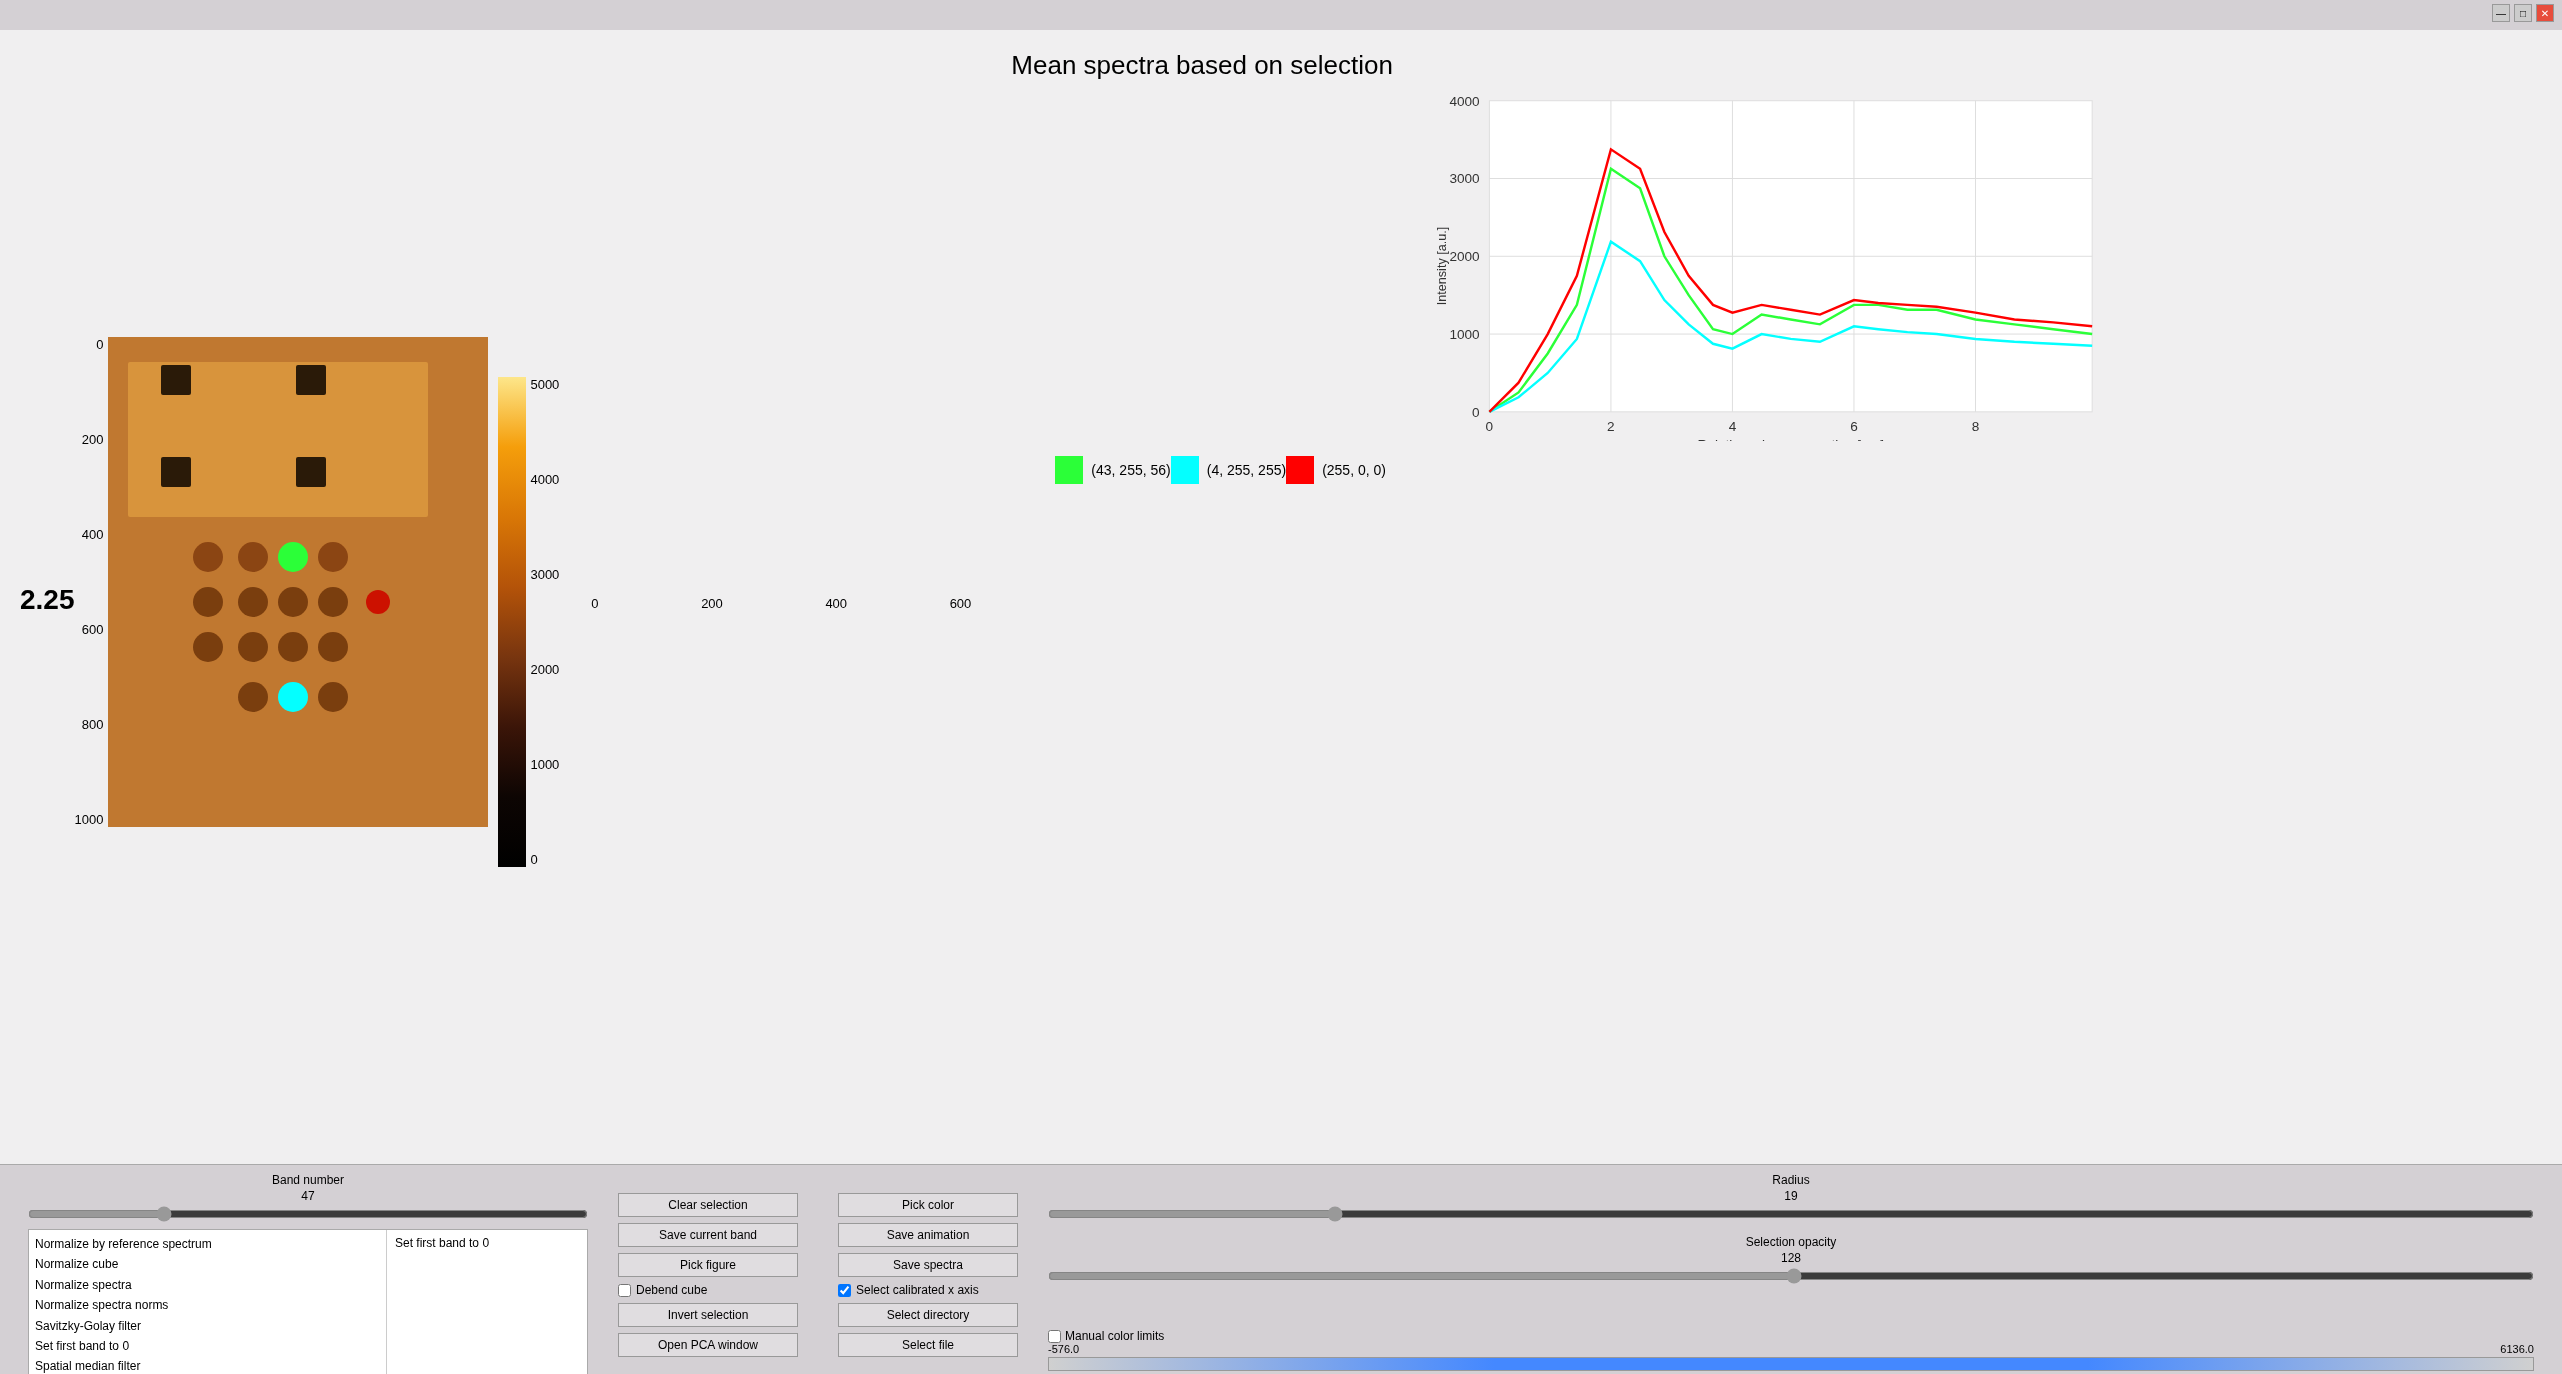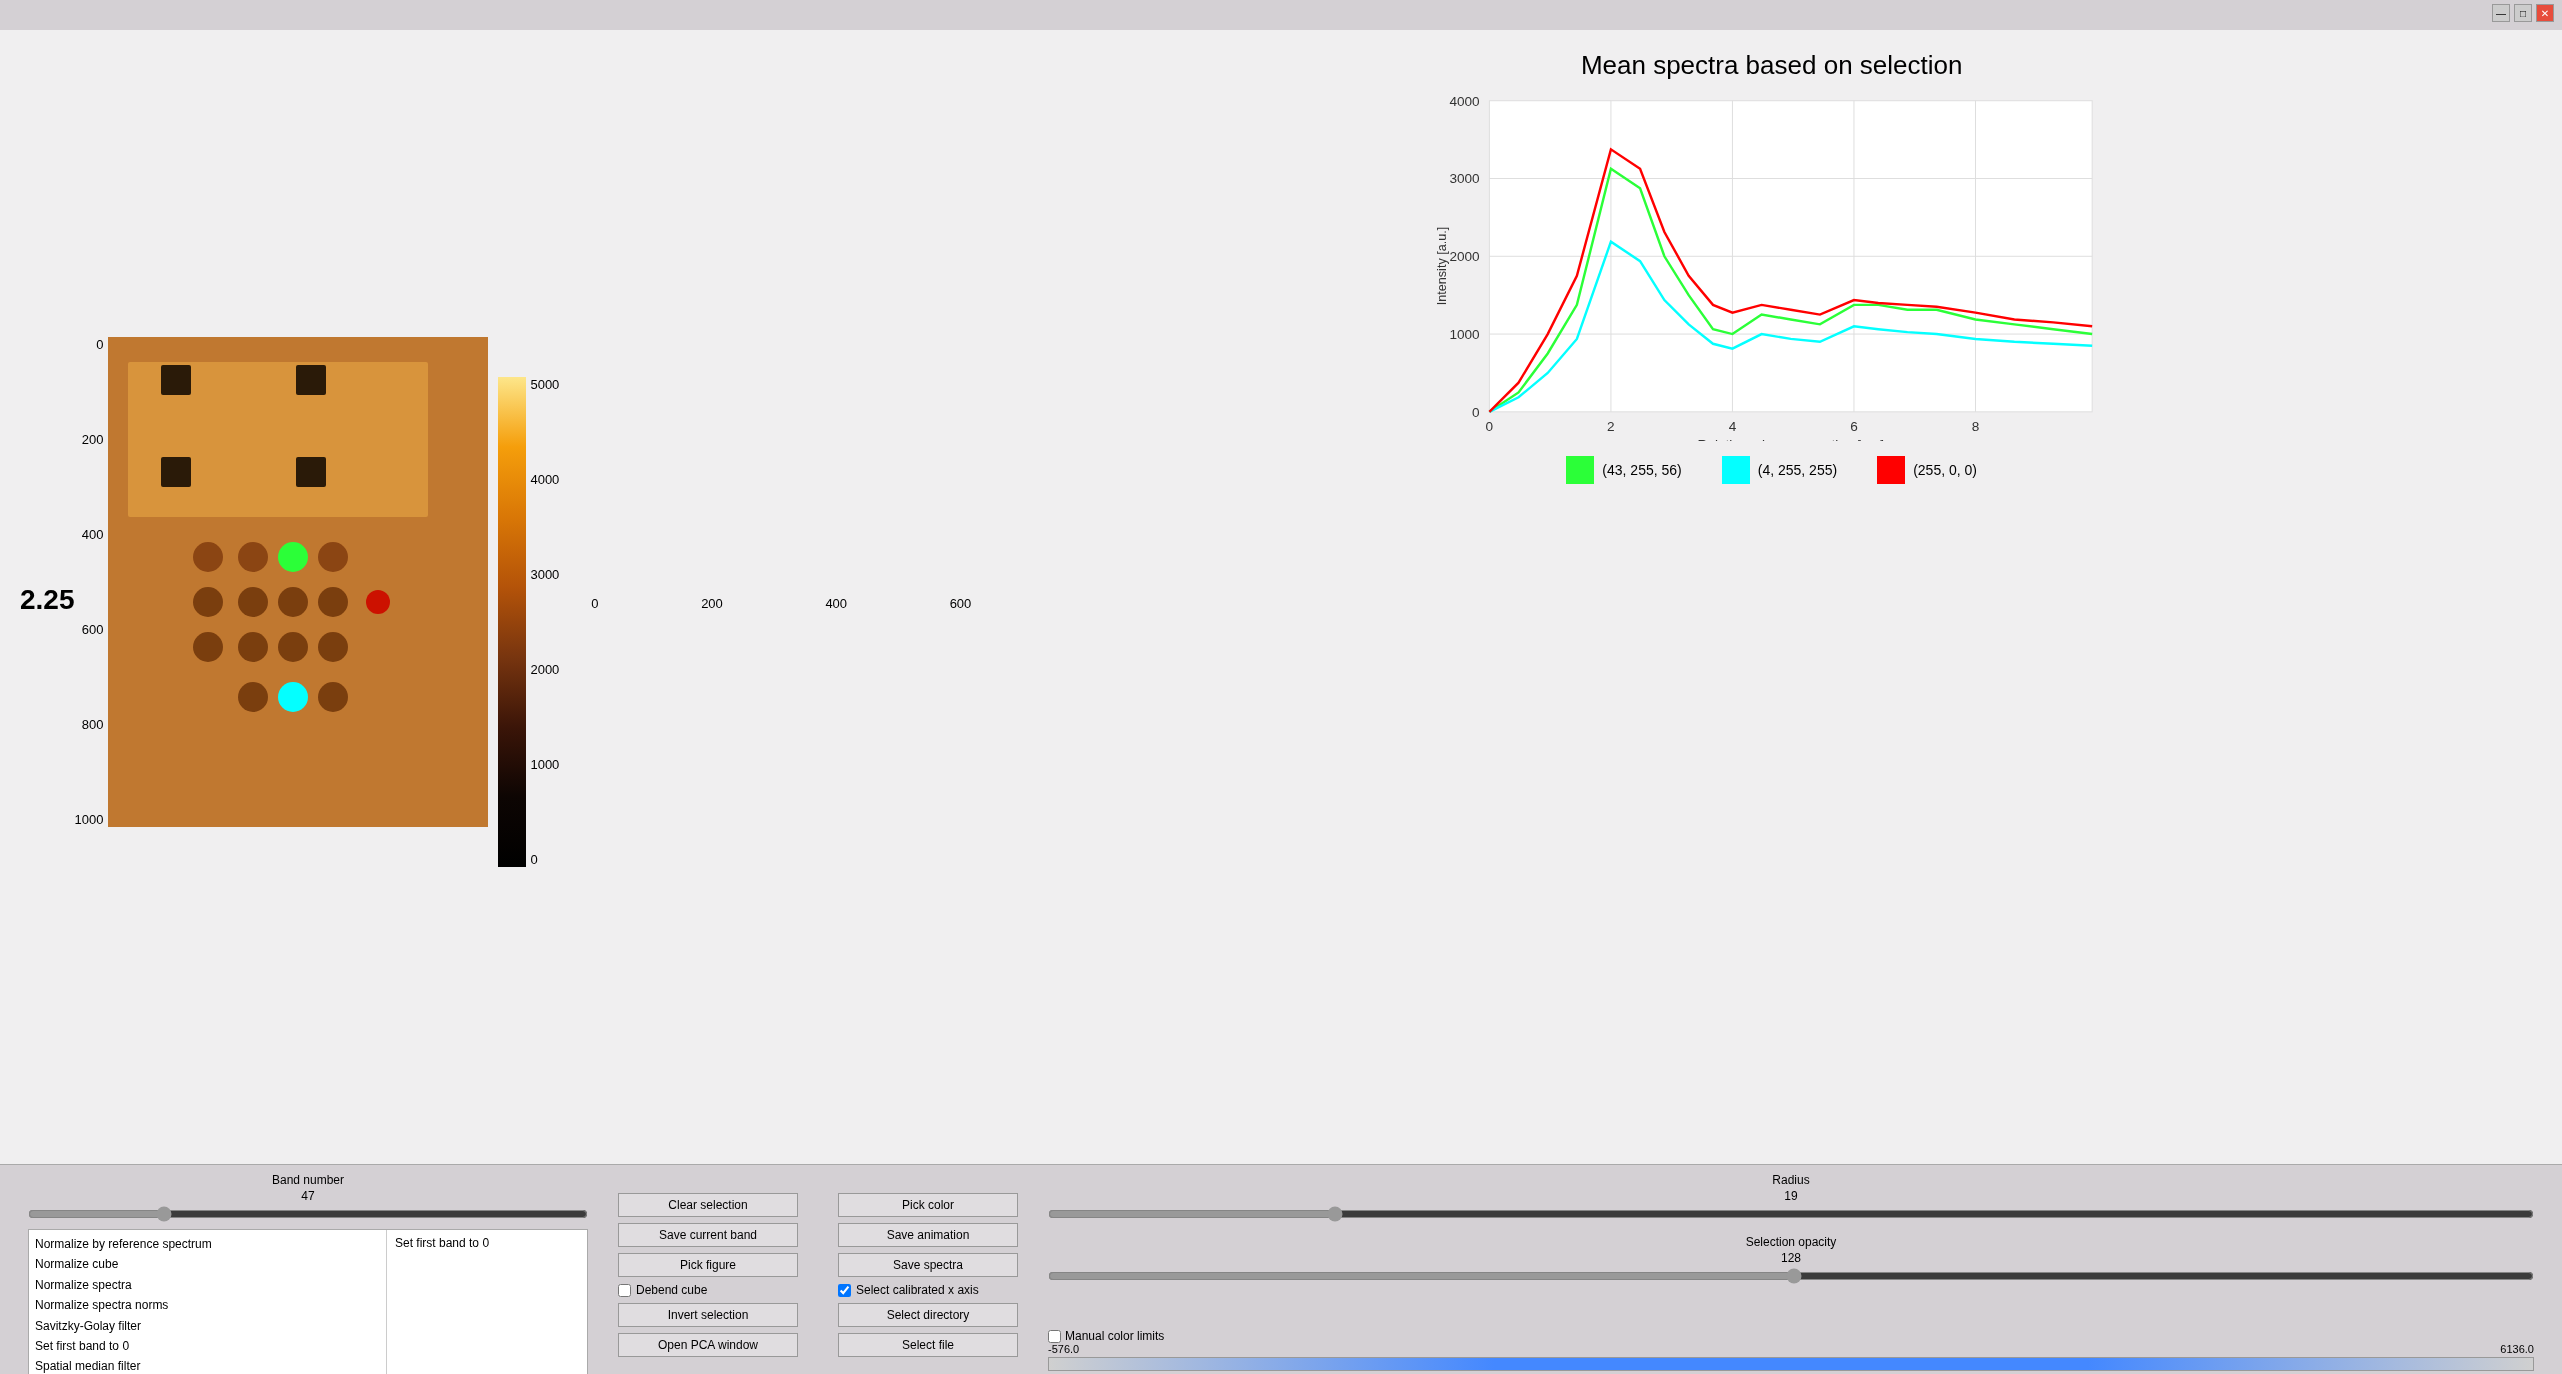--- a/index.html
+++ b/index.html
@@ -122,21 +122,20 @@
       font-size: 13px;
       margin-top: 3px;
       margin-left: 32px;
     }
 
     
     .right-plot {
       flex: 1;
       display: flex;
       flex-direction: column;
-      align-items: center;
       min-width: 700px;
     }
 
     .right-plot-title {
       font-size: 26px;
       font-weight: normal;
       margin-bottom: 10px;
     }
 
     .spectra-chart {
@@ -145,23 +144,23 @@
       position: relative;
     }
 
     .spectra-svg {
       width: 100%;
       height: 100%;
     }
 
     .legend-area {
       display: flex;
-      gap: 40px;
       margin-top: 15px;
       align-items: center;
+      margin-left: 44px;
     }
 
     .legend-item {
       display: flex;
       align-items: center;
       gap: 8px;
       font-size: 14px;
     }
 
     .legend-color-box {

